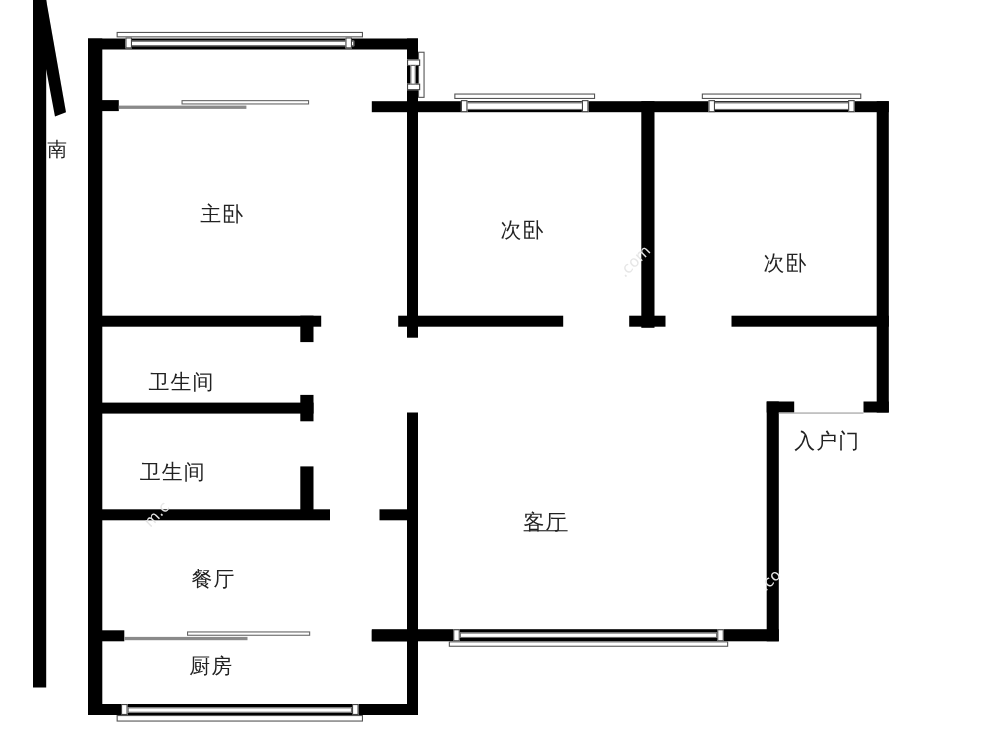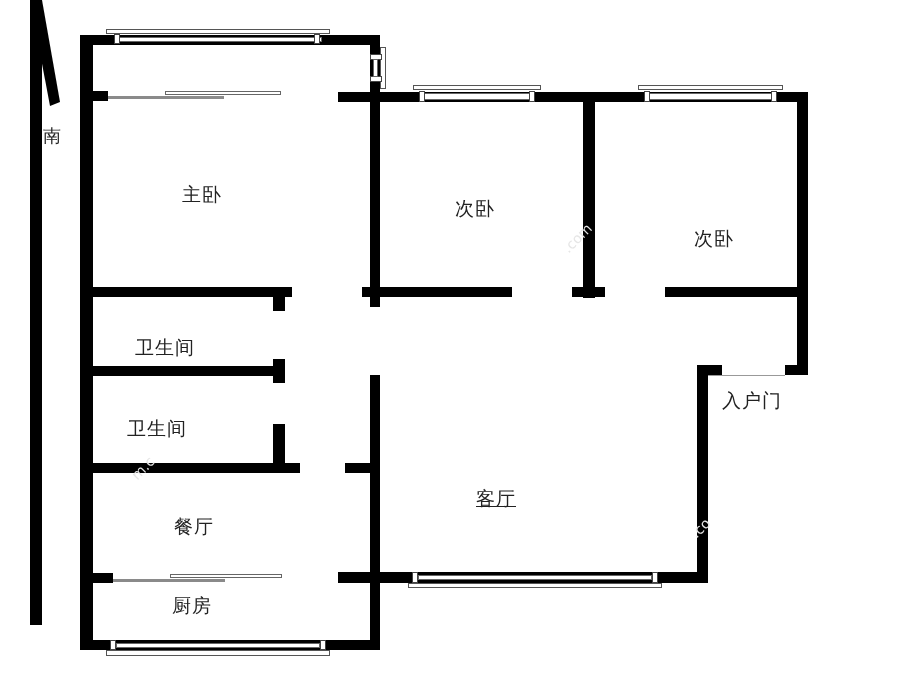--- a/index.html
+++ b/index.html
@@ -125,17 +125,17 @@
 <div class="wm" style="left:560px;top:230px;">.com</div>
 <div class="wm" style="left:130px;top:460px;">m.c</div>
 <div class="wm" style="left:690px;top:520px;">.co</div>
 
 <div>
   <div class="label" style="left:182px;top:182px;">主卧</div>
   <div class="label" style="left:455px;top:196px;">次卧</div>
   <div class="label" style="left:694px;top:226px;">次卧</div>
   <div class="label" style="left:135px;top:335px;">卫生间</div>
   <div class="label" style="left:127px;top:416px;">卫生间</div>
-  <div class="label" style="left:476px;top:486px;text-decoration:underline;">客厅</div>
+  <div class="label" style="left:476px;top:462px;text-decoration:underline;">客厅</div>
   <div class="label" style="left:174px;top:514px;font-family:Liberation Serif, serif;">餐厅</div>
   <div class="label" style="left:172px;top:593px;">厨房</div>
   <div class="label" style="left:722px;top:388px;">入户门</div>
 </div>
 
 </body></html>

